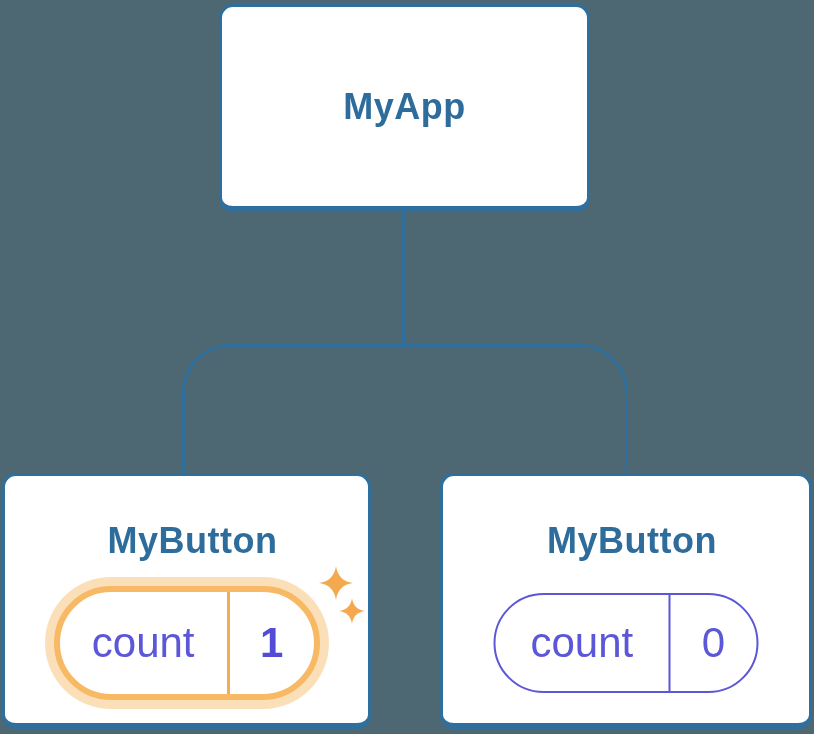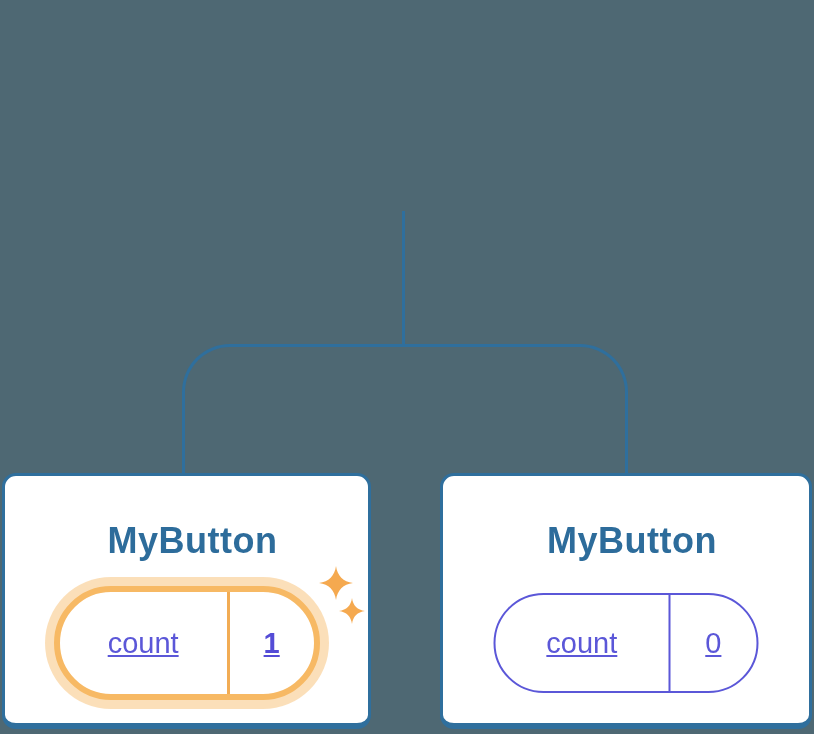--- a/index.html
+++ b/index.html
@@ -79,41 +79,43 @@
   .pill.plain {
     top: 117px;
     width: 265px; height: 100px;
     border: 2px solid #5B57D8;
     border-radius: 52px;
   }
   .pill-key, .pill-value {
     display: flex;
     align-items: center;
     justify-content: center;
-    font-size: 29px;
+    font-size: 42px;
     color: #5B57D8;
-    text-decoration: underline;
   }
   .pill-key   { flex: 2; }
   .pill-value { flex: 1; }
   .pill-divider { width: 2px; background: #5B57D8; }
   .pill.highlighted .pill-divider { width: 3px; background: #F2AC54; }
   .pill.highlighted .pill-value   { font-weight: 700; color: #544CD6; }
   .sparkle {
     position: absolute;
     fill: #F5A94F;
   }
   .sparkle.big   { left: 314px; top: 90px;  width: 34px; height: 34px; }
   .sparkle.small { left: 334px; top: 122px; width: 26px; height: 26px; }
 </style>
 </head>
 <body>
 
 <div class="canvas">
 
+  <div class="node root">
+    <span class="node-title">MyApp</span>
+  </div>
 
   <div class="stem"></div>
   <div class="branch"></div>
 
   <div class="node child left">
     <span class="node-title">MyButton</span>
     <div class="pill highlighted">
       <span class="pill-key">count</span>
       <span class="pill-divider"></span>
       <span class="pill-value">1</span>

